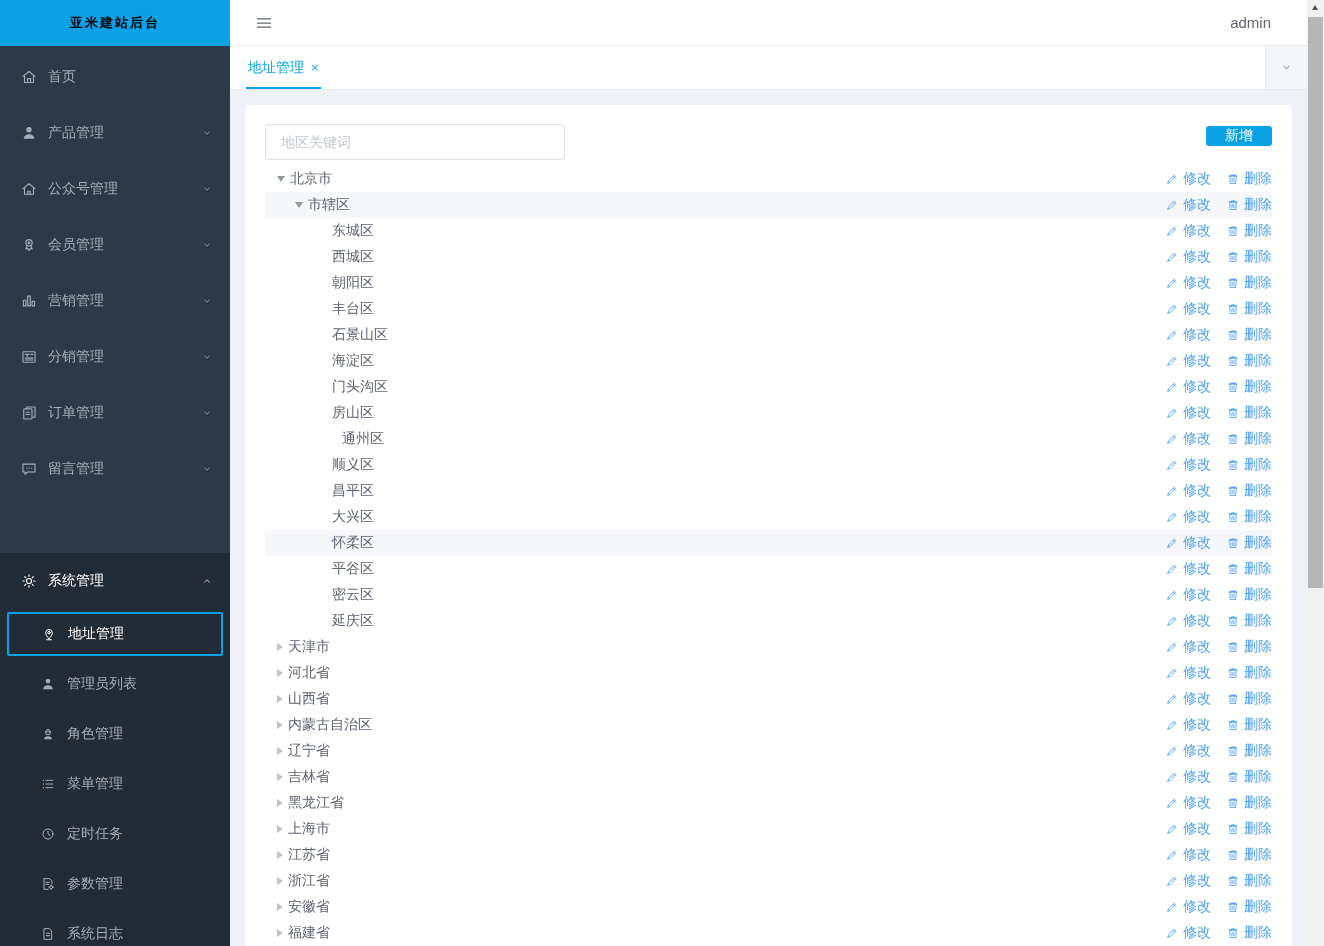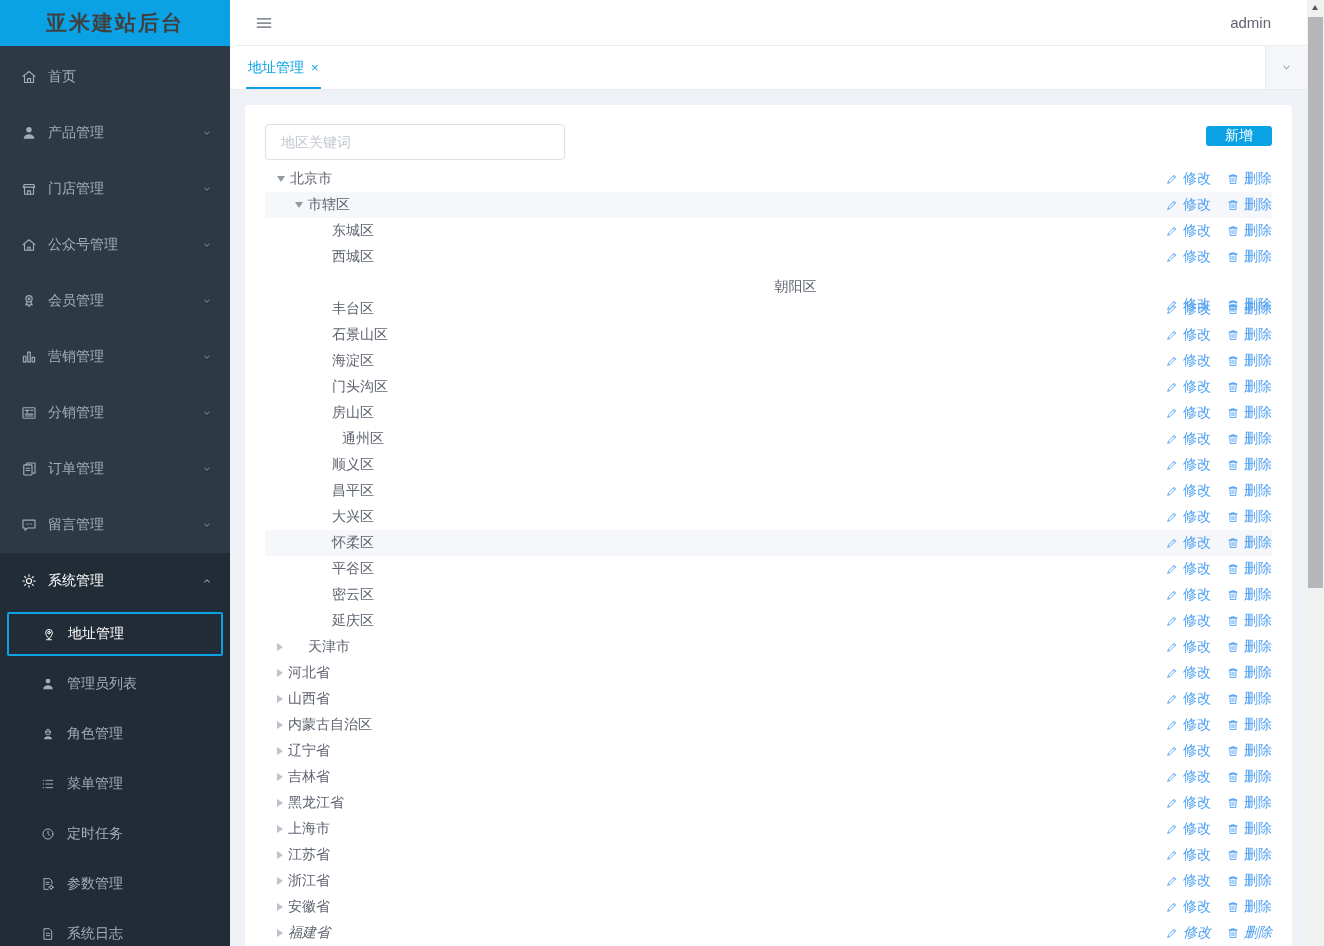--- a/index.html
+++ b/index.html
@@ -6,22 +6,22 @@
   html,body { width:1324px; height:946px; overflow:hidden;
     font-family:"Liberation Sans","DejaVu Sans",sans-serif; background:#fff; }
   :root{
     --accent:#0ba2e5; --link:#4d9ff2; --sidebar-bg:#2d3a46; --submenu-bg:#222c36;
     --sidebar-text:#a3adb8; --content-bg:#eef1f5; --row-highlight:#f5f7fa; --row-text:#5f6470;
   }
   .icon svg{display:block;width:100%;height:100%;}
 
   
   .sidebar{position:absolute;left:0;top:0;bottom:0;width:230px;background:var(--sidebar-bg);z-index:3;}
-  .logo{height:46px;line-height:46px;text-align:center;background:var(--accent);color:#404040;
-        font-size:21px;font-weight:bold;letter-spacing:2px;}
+  .logo{height:46px;line-height:46px;text-align:center;background:var(--accent);color:#000000;
+        font-size:13px;font-weight:bold;letter-spacing:2px;}
   .menu{padding-top:3px;}
   .side-item{height:56px;display:flex;align-items:center;padding-left:20px;color:var(--sidebar-text);
         font-size:14px;cursor:pointer;}
   .side-item .icon{width:18px;height:18px;margin-right:10px;flex:none;}
   .side-item .chev{width:14px;height:14px;margin-left:auto;margin-right:16px;opacity:.85;}
   .side-group{background:var(--submenu-bg);position:absolute;left:0;right:0;bottom:0;top:553px;}
   .side-group .group-header{color:#fff;}
   .sub-item{height:50px;display:flex;align-items:center;padding-left:40px;color:var(--sidebar-text);
         font-size:14px;cursor:pointer;}
   .sub-item .icon{width:16px;height:16px;margin-right:11px;flex:none;}
@@ -105,36 +105,20 @@
         <span>产品管理</span>
         <span class="icon chev">
           <svg viewBox="0 0 24 24" fill="none" stroke="currentColor" stroke-width="1.5" stroke-linecap="round" stroke-linejoin="round" style="width:100%;height:100%;display:block">
             <path d="M8 10.2 12 14l4-3.8"></path>
           </svg>
         </span>
       </div>
       <div class="side-item">
         <span class="icon">
           <svg viewBox="0 0 24 24" fill="none" stroke="currentColor" stroke-width="1.5" stroke-linecap="round" stroke-linejoin="round" style="width:100%;height:100%;display:block">
-            <path d="M4.5 9.5 5.6 6h12.8l1.1 3.5"></path>
-            <path d="M4.5 9.5h15"></path>
-            <path d="M6 9.5V19h12V9.5"></path>
-            <path d="M10 19v-4.5h4V19"></path>
-          </svg>
-        </span>
-        <span>门店管理</span>
-        <span class="icon chev">
-          <svg viewBox="0 0 24 24" fill="none" stroke="currentColor" stroke-width="1.5" stroke-linecap="round" stroke-linejoin="round" style="width:100%;height:100%;display:block">
-            <path d="M8 10.2 12 14l4-3.8"></path>
-          </svg>
-        </span>
-      </div>
-      <div class="side-item">
-        <span class="icon">
-          <svg viewBox="0 0 24 24" fill="none" stroke="currentColor" stroke-width="1.5" stroke-linecap="round" stroke-linejoin="round" style="width:100%;height:100%;display:block">
             <path d="M4 11.5 12 5l8 6.5"></path>
             <path d="M6 10.3V19h12v-8.7"></path>
             <path d="M10.5 19v-4h3v4"></path>
           </svg>
         </span>
         <span>公众号管理</span>
         <span class="icon chev">
           <svg viewBox="0 0 24 24" fill="none" stroke="currentColor" stroke-width="1.5" stroke-linecap="round" stroke-linejoin="round" style="width:100%;height:100%;display:block">
             <path d="M8 10.2 12 14l4-3.8"></path>
           </svg>
@@ -439,21 +423,21 @@
                   <path d="M5 7h14"></path>
                   <path d="M9.5 7V4.8h5V7"></path>
                   <path d="M6.5 7l.7 12.7h9.6L17.5 7z"></path>
                   <path d="M10.4 10.5v6M13.6 10.5v6"></path>
                 </svg>
               </span>
               <span>删除</span>
             </span>
           </span>
         </div>
-        <div class="tree-row" style="padding-left: 54px; flex-direction: column;">
+        <div class="tree-row" style="padding-left: 54px;">
           <span class="arrow leaf"></span>
           <span>朝阳区</span>
           <span class="row-actions">
             <span class="action">
               <span class="icon">
                 <svg viewBox="0 0 24 24" fill="none" stroke="currentColor" stroke-width="1.5" stroke-linecap="round" stroke-linejoin="round" style="width:100%;height:100%;display:block">
                   <path d="m5 19 .9-3.6L15.5 5.8l2.7 2.7-9.6 9.6L5 19z"></path>
                   <path d="m14.3 7 2.7 2.7"></path>
                 </svg>
               </span>
@@ -803,21 +787,21 @@
                   <path d="M5 7h14"></path>
                   <path d="M9.5 7V4.8h5V7"></path>
                   <path d="M6.5 7l.7 12.7h9.6L17.5 7z"></path>
                   <path d="M10.4 10.5v6M13.6 10.5v6"></path>
                 </svg>
               </span>
               <span>删除</span>
             </span>
           </span>
         </div>
-        <div class="tree-row" style="padding-left: 12px; gap: 20px;">
+        <div class="tree-row" style="padding-left: 12px;">
           <span class="arrow collapsed"></span>
           <span>天津市</span>
           <span class="row-actions">
             <span class="action">
               <span class="icon">
                 <svg viewBox="0 0 24 24" fill="none" stroke="currentColor" stroke-width="1.5" stroke-linecap="round" stroke-linejoin="round" style="width:100%;height:100%;display:block">
                   <path d="m5 19 .9-3.6L15.5 5.8l2.7 2.7-9.6 9.6L5 19z"></path>
                   <path d="m14.3 7 2.7 2.7"></path>
                 </svg>
               </span>
@@ -1089,21 +1073,21 @@
                   <path d="M5 7h14"></path>
                   <path d="M9.5 7V4.8h5V7"></path>
                   <path d="M6.5 7l.7 12.7h9.6L17.5 7z"></path>
                   <path d="M10.4 10.5v6M13.6 10.5v6"></path>
                 </svg>
               </span>
               <span>删除</span>
             </span>
           </span>
         </div>
-        <div class="tree-row" style="padding-left: 12px; font-style: italic;">
+        <div class="tree-row" style="padding-left: 12px;">
           <span class="arrow collapsed"></span>
           <span>福建省</span>
           <span class="row-actions">
             <span class="action">
               <span class="icon">
                 <svg viewBox="0 0 24 24" fill="none" stroke="currentColor" stroke-width="1.5" stroke-linecap="round" stroke-linejoin="round" style="width:100%;height:100%;display:block">
                   <path d="m5 19 .9-3.6L15.5 5.8l2.7 2.7-9.6 9.6L5 19z"></path>
                   <path d="m14.3 7 2.7 2.7"></path>
                 </svg>
               </span>

